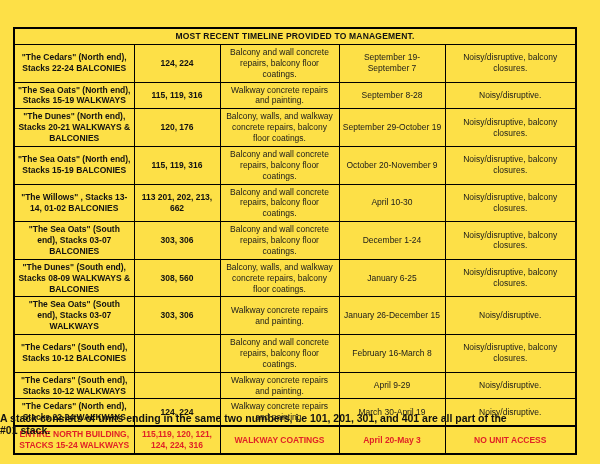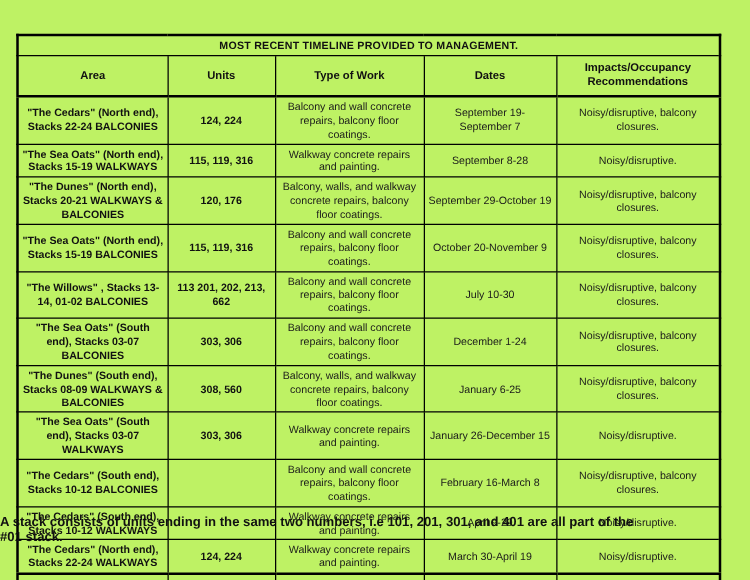--- a/index.html
+++ b/index.html
@@ -1,19 +1,19 @@
 <!DOCTYPE html>
 <html><head>
 <meta charset="utf-8">
 <style>
   html, body { margin: 0; padding: 0; background: #ffffff; }
   .page {
     width: 600px;
     height: 464px;
-    background: #bef264;
+    background: #fde047;
     font-family: "Liberation Sans", sans-serif;
     color: #111111;
     position: relative;
     overflow: hidden;
   }
   table.timeline {
     border-collapse: collapse;
     table-layout: fixed;
     position: absolute;
     left: 13px;
@@ -68,27 +68,20 @@
       <col style="width:120px">
       <col style="width:86px">
       <col style="width:119px">
       <col style="width:106px">
       <col style="width:131px">
     </colgroup>
     <thead>
       <tr>
         <th class="table-title" colspan="5">MOST RECENT TIMELINE PROVIDED TO MANAGEMENT.</th>
       </tr>
-      <tr class="col-headers">
-        <th>Area</th>
-        <th>Units</th>
-        <th>Type of Work</th>
-        <th>Dates</th>
-        <th>Impacts/Occupancy Recommendations</th>
-      </tr>
     </thead>
     <tbody>
         <tr>
           <td class="area">"The Cedars" (North end), Stacks 22-24 BALCONIES</td>
           <td class="units">124, 224</td>
           <td class="work">Balcony and wall concrete repairs, balcony floor coatings.</td>
           <td class="dates">September 19- September 7</td>
           <td class="impacts">Noisy/disruptive, balcony closures.</td>
         </tr>
         <tr>
@@ -109,21 +102,21 @@
           <td class="area">"The Sea Oats" (North end), Stacks 15-19 BALCONIES</td>
           <td class="units">115, 119, 316</td>
           <td class="work">Balcony and wall concrete repairs, balcony floor coatings.</td>
           <td class="dates">October 20-November 9</td>
           <td class="impacts">Noisy/disruptive, balcony closures.</td>
         </tr>
         <tr>
           <td class="area">"The Willows" , Stacks 13-14, 01-02 BALCONIES</td>
           <td class="units">113 201, 202, 213, 662</td>
           <td class="work">Balcony and wall concrete repairs, balcony floor coatings.</td>
-          <td class="dates">July 10-30</td>
+          <td class="dates">April 10-30</td>
           <td class="impacts">Noisy/disruptive, balcony closures.</td>
         </tr>
         <tr>
           <td class="area">"The Sea Oats" (South end), Stacks 03-07 BALCONIES</td>
           <td class="units">303, 306</td>
           <td class="work">Balcony and wall concrete repairs, balcony floor coatings.</td>
           <td class="dates">December 1-24</td>
           <td class="impacts">Noisy/disruptive, balcony closures.</td>
         </tr>
         <tr>

